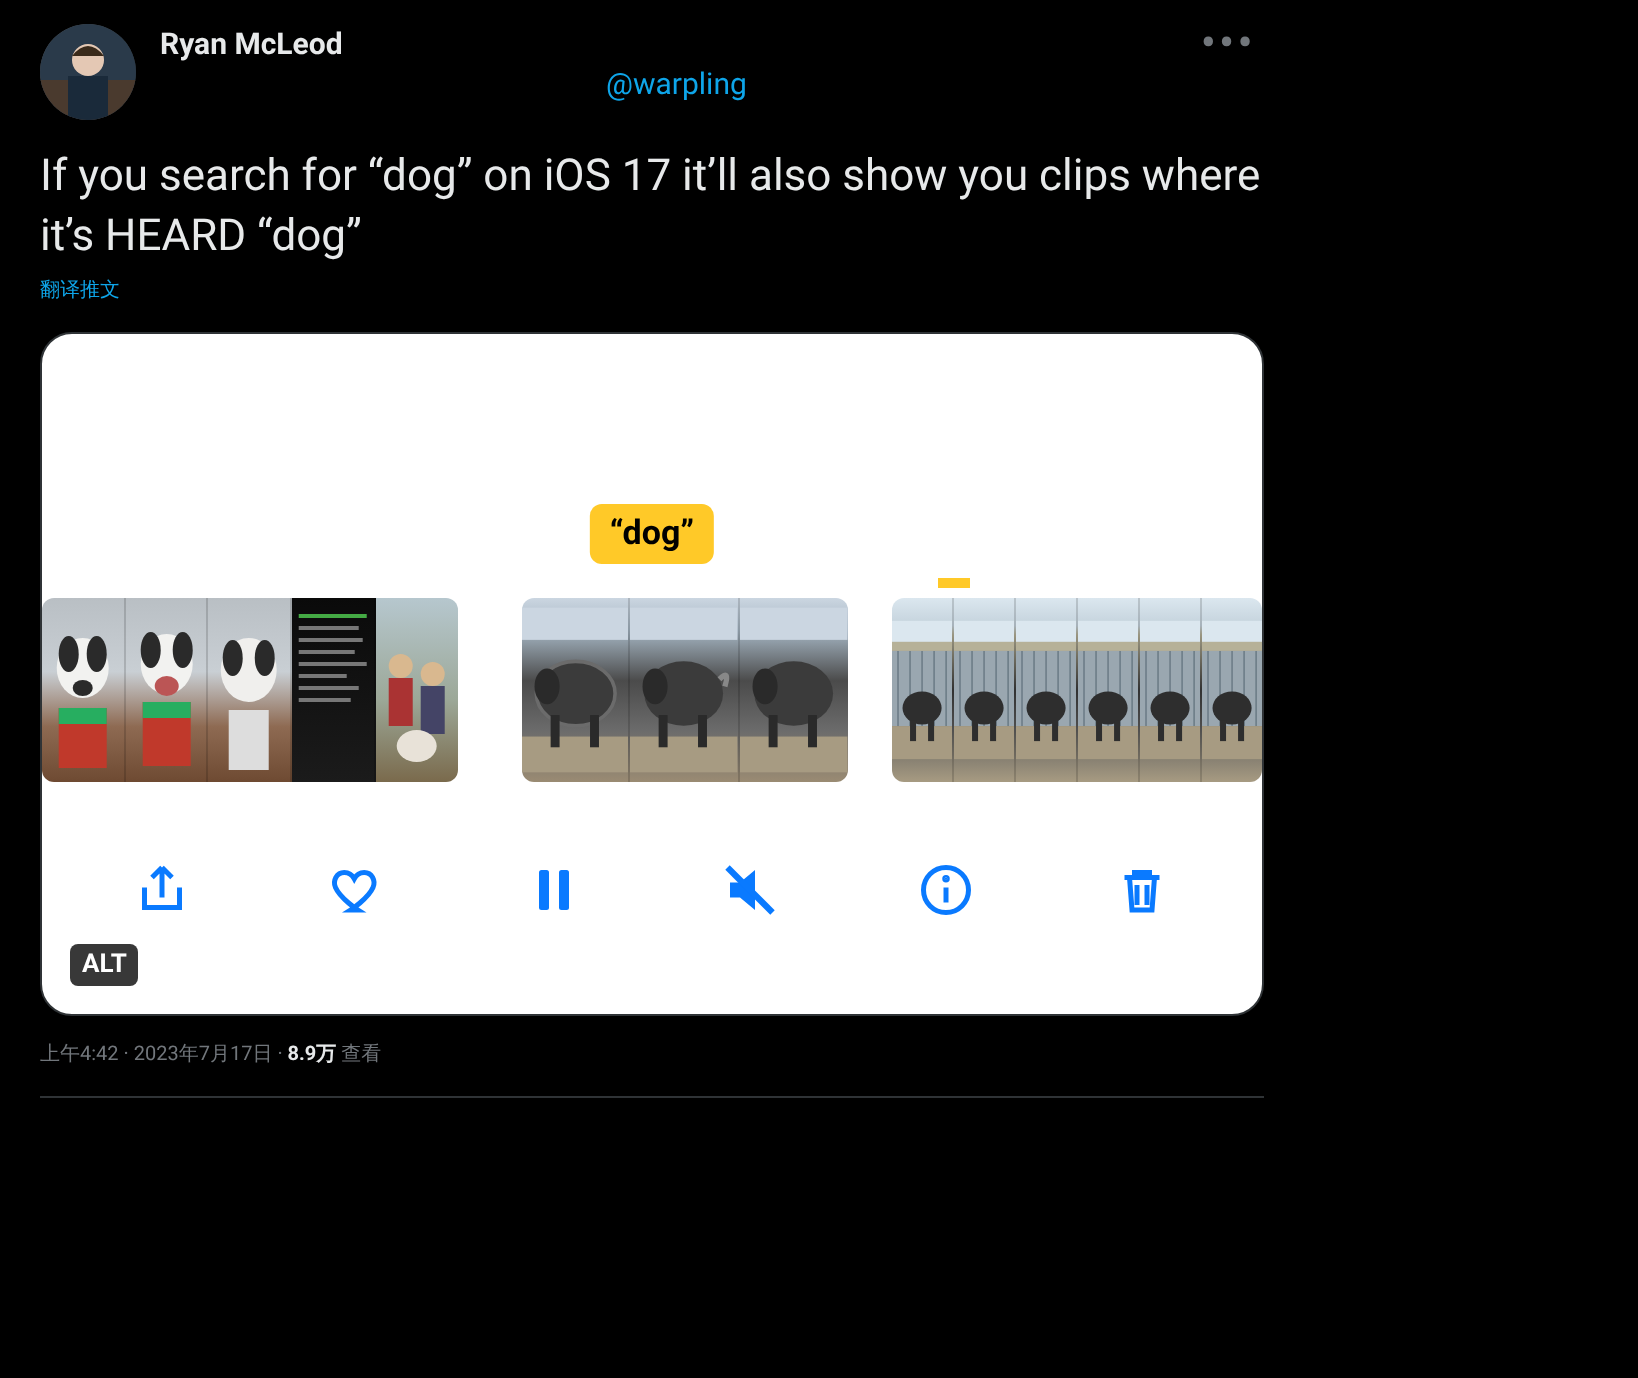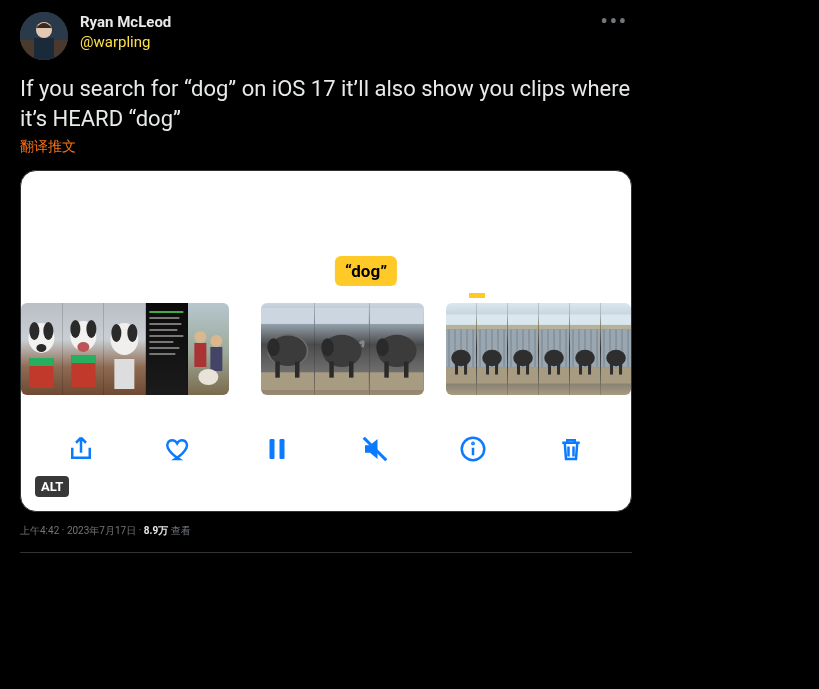--- a/index.html
+++ b/index.html
@@ -36,42 +36,43 @@
     flex: 1;
   }
   .display-name {
     font-size: 15px;
     font-weight: 700;
     color: #e7e9ea;
     line-height: 20px;
   }
   .handle {
     font-size: 15px;
-    color: #fde047;
+    color: #0ea5e9;
     line-height: 20px;
+    text-align: center;
   }
   .more-btn {
     color: #71767b;
     font-size: 20px;
     font-weight: 700;
     letter-spacing: 2px;
     padding: 4px;
     cursor: pointer;
     line-height: 10px;
   }
   .tweet-text {
     margin-top: 14px;
     font-size: 22px;
     line-height: 30px;
     color: #e7e9ea;
   }
   .translate-link {
     margin-top: 4px;
-    font-size: 14px;
-    color: #f97316;
+    font-size: 10px;
+    color: #0ea5e9;
     cursor: pointer;
   }
   .media-card {
     margin-top: 14px;
     background: #fff;
     border: 1px solid #2f3336;
     border-radius: 16px;
     overflow: hidden;
     position: relative;
     height: 340px;
@@ -82,21 +83,20 @@
     position: absolute;
     top: 85px;
     left: 50%;
     transform: translateX(-50%);
     background: #ffc928;
     color: #000;
     font-weight: 700;
     font-size: 17px;
     padding: 5px 10px;
     border-radius: 6px;
-    margin-left: 40px;
   }
   .tick {
     position: absolute;
     top: 122px;
     left: 448px;
     width: 16px;
     height: 5px;
     background: #ffc928;
   }
   .filmstrip {

